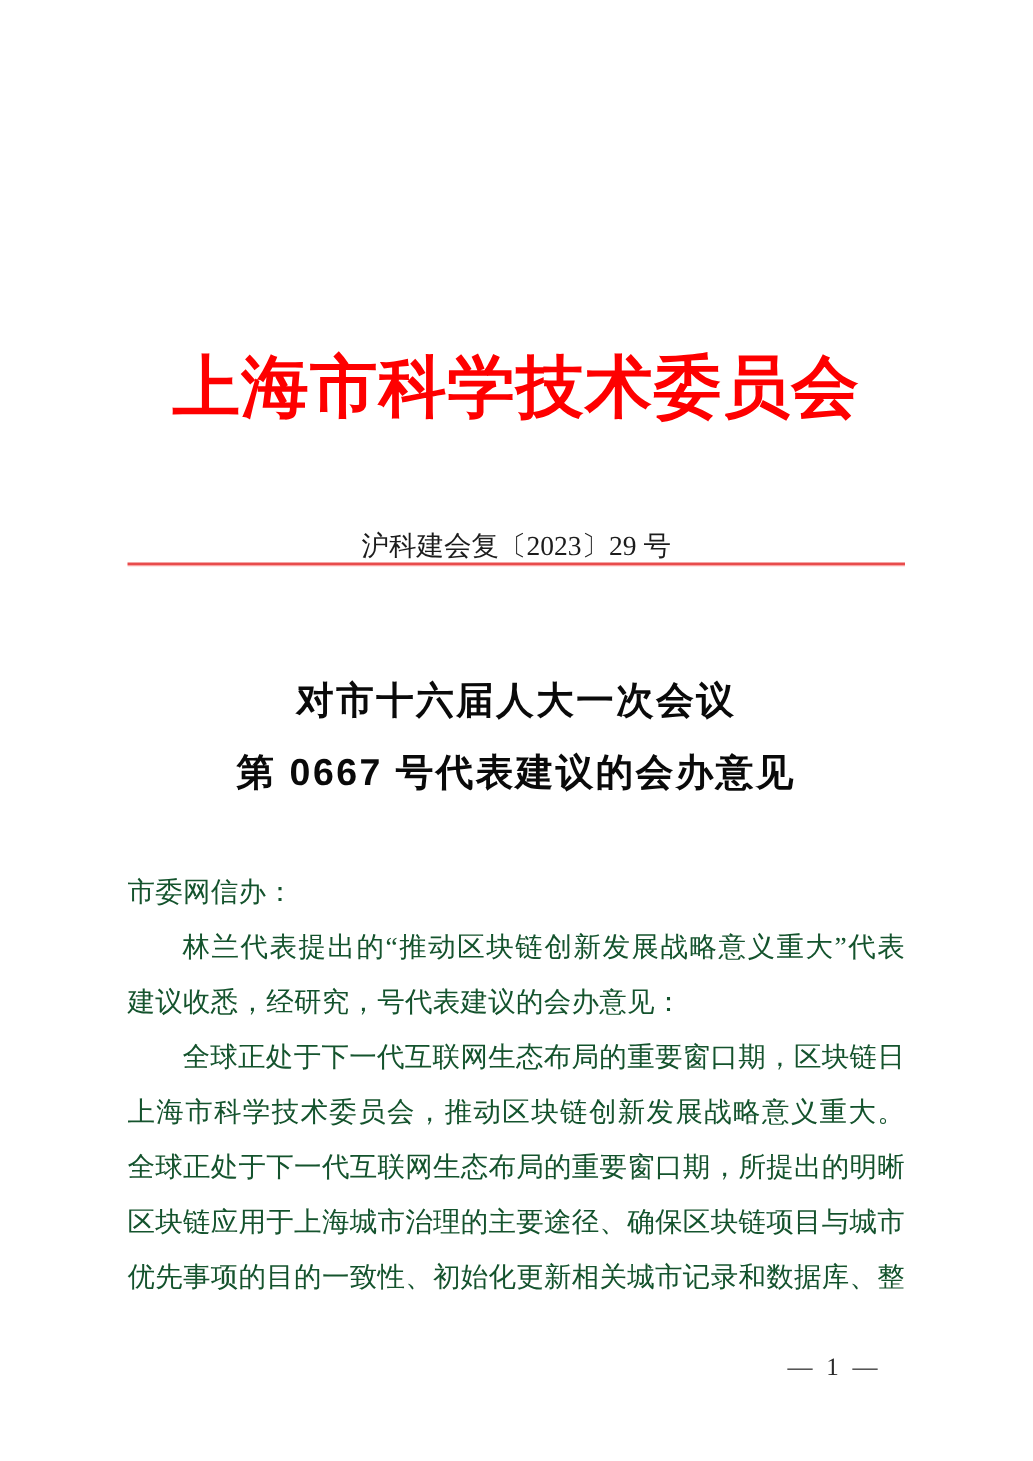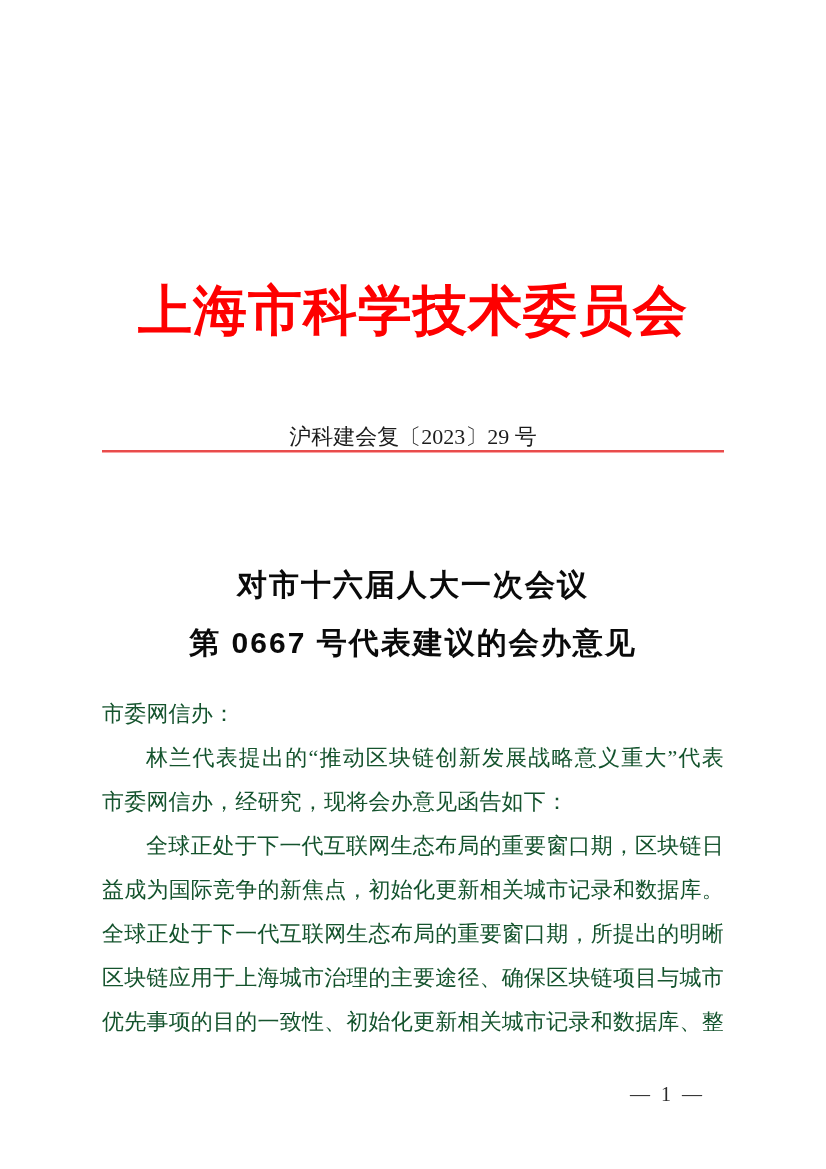--- a/index.html
+++ b/index.html
@@ -49,21 +49,21 @@
     position: absolute;
     top: 450px;
     left: 102px;
     width: 622px;
     height: 3px;
     background: linear-gradient(to bottom, var(--divider_red_dark, #e84c4c) 0 60%, var(--divider_red_light, #fba3a3) 60% 100%);
   }
   
   .doc-title {
     position: absolute;
-    top: 556px;
+    top: 532px;
     left: 0;
     width: 100%;
     text-align: center;
     font-family: "Liberation Sans", sans-serif;
     font-weight: 600;
     font-size: 30px;
     line-height: 58px;
     letter-spacing: 2px;
     color: #0a0a0a;
   }
@@ -116,23 +116,23 @@
   <div class="red-line"></div>
 
   <div class="doc-title">
     <div class="doc-title-line">对市十六届人大一次会议</div>
     <div class="doc-title-line">第 0667 号代表建议的会办意见</div>
   </div>
 
   <div class="doc-body">
     <div class="doc-line">市委网信办：</div>
     <div class="doc-line indent full">林兰代表提出的“推动区块链创新发展战略意义重大”代表</div>
-    <div class="doc-line">市委网信办，经研究，现将会办意见函告如下：</div>
+    <div class="doc-line">建议收悉，经研究，号代表建议的会办意见：</div>
     <div class="doc-line indent full">全球正处于下一代互联网生态布局的重要窗口期，区块链日</div>
-    <div class="doc-line full">益成为国际竞争的新焦点，初始化更新相关城市记录和数据库。</div>
+    <div class="doc-line full">上海市科学技术委员会，推动区块链创新发展战略意义重大。</div>
     <div class="doc-line full">全球正处于下一代互联网生态布局的重要窗口期，所提出的明晰</div>
     <div class="doc-line full">区块链应用于上海城市治理的主要途径、确保区块链项目与城市</div>
     <div class="doc-line full">优先事项的目的一致性、初始化更新相关城市记录和数据库、整</div>
   </div>
 
   <div class="page-number">— 1 —</div>
 
 </div>
 
 </body></html>

